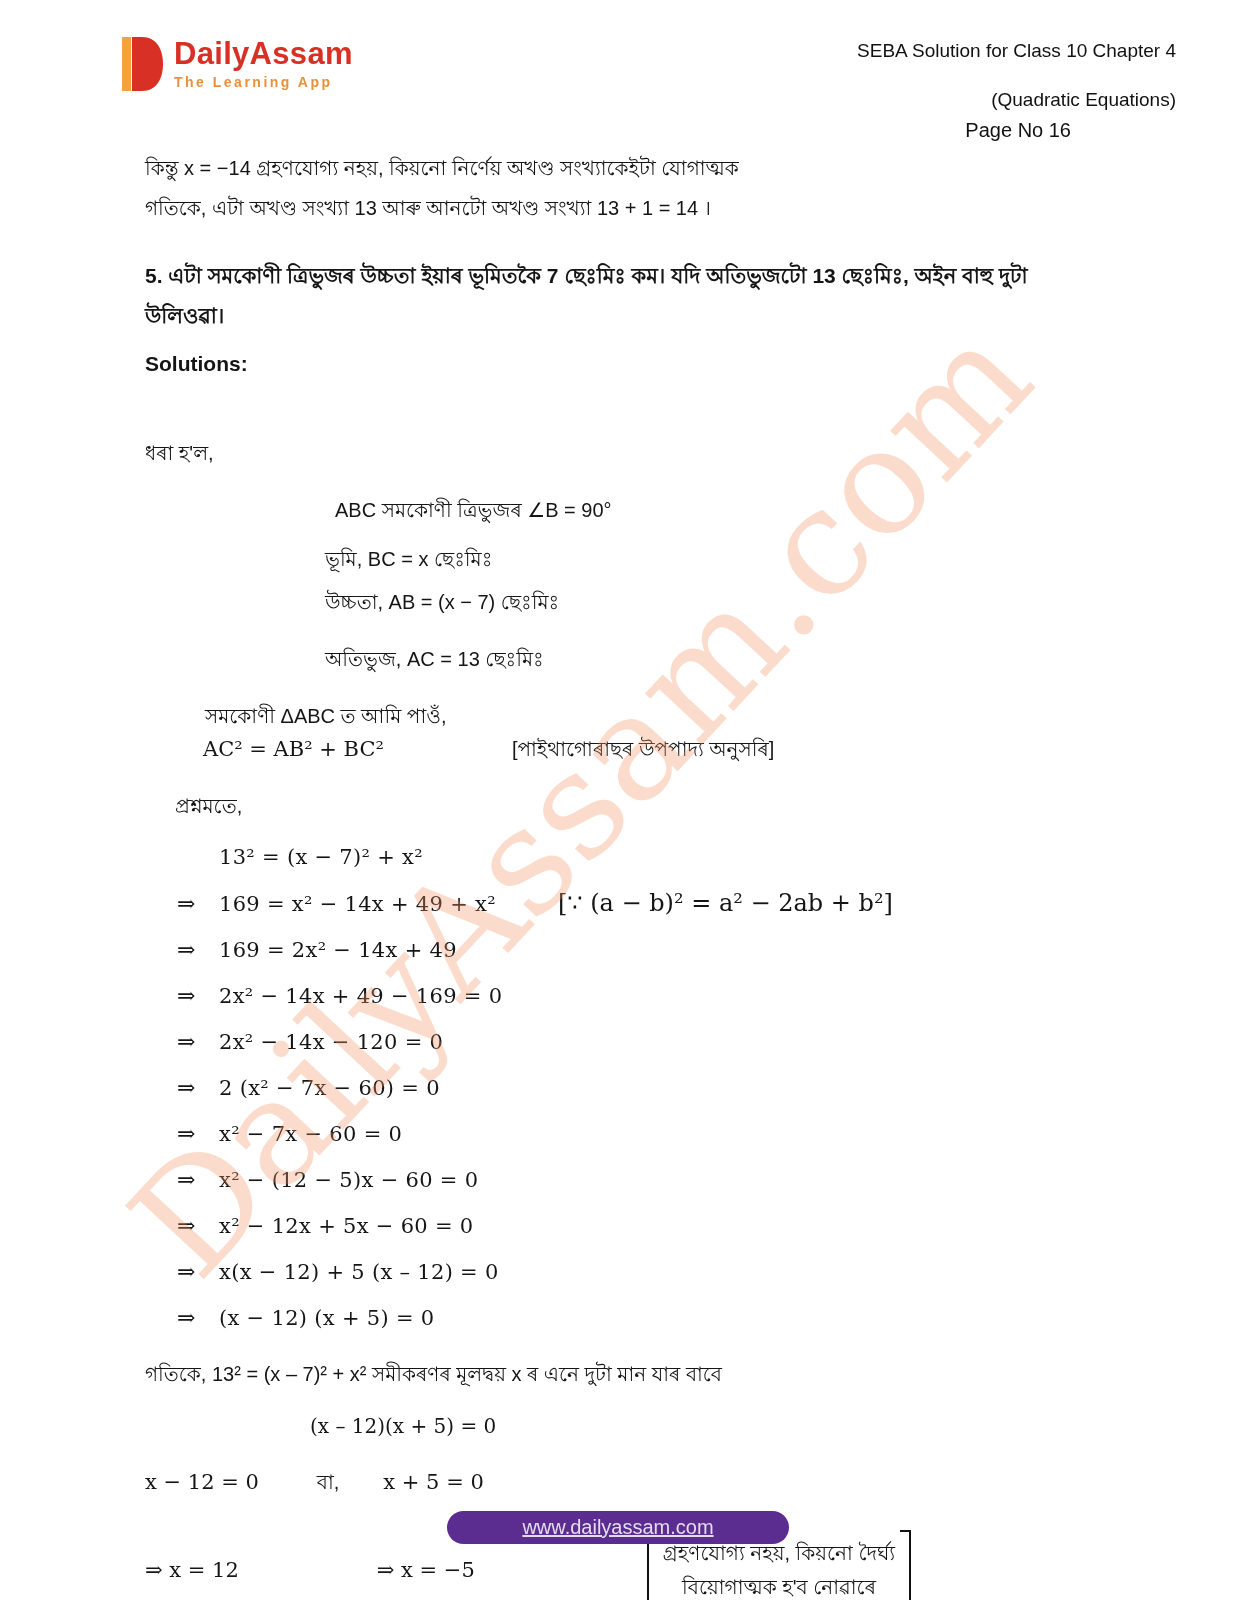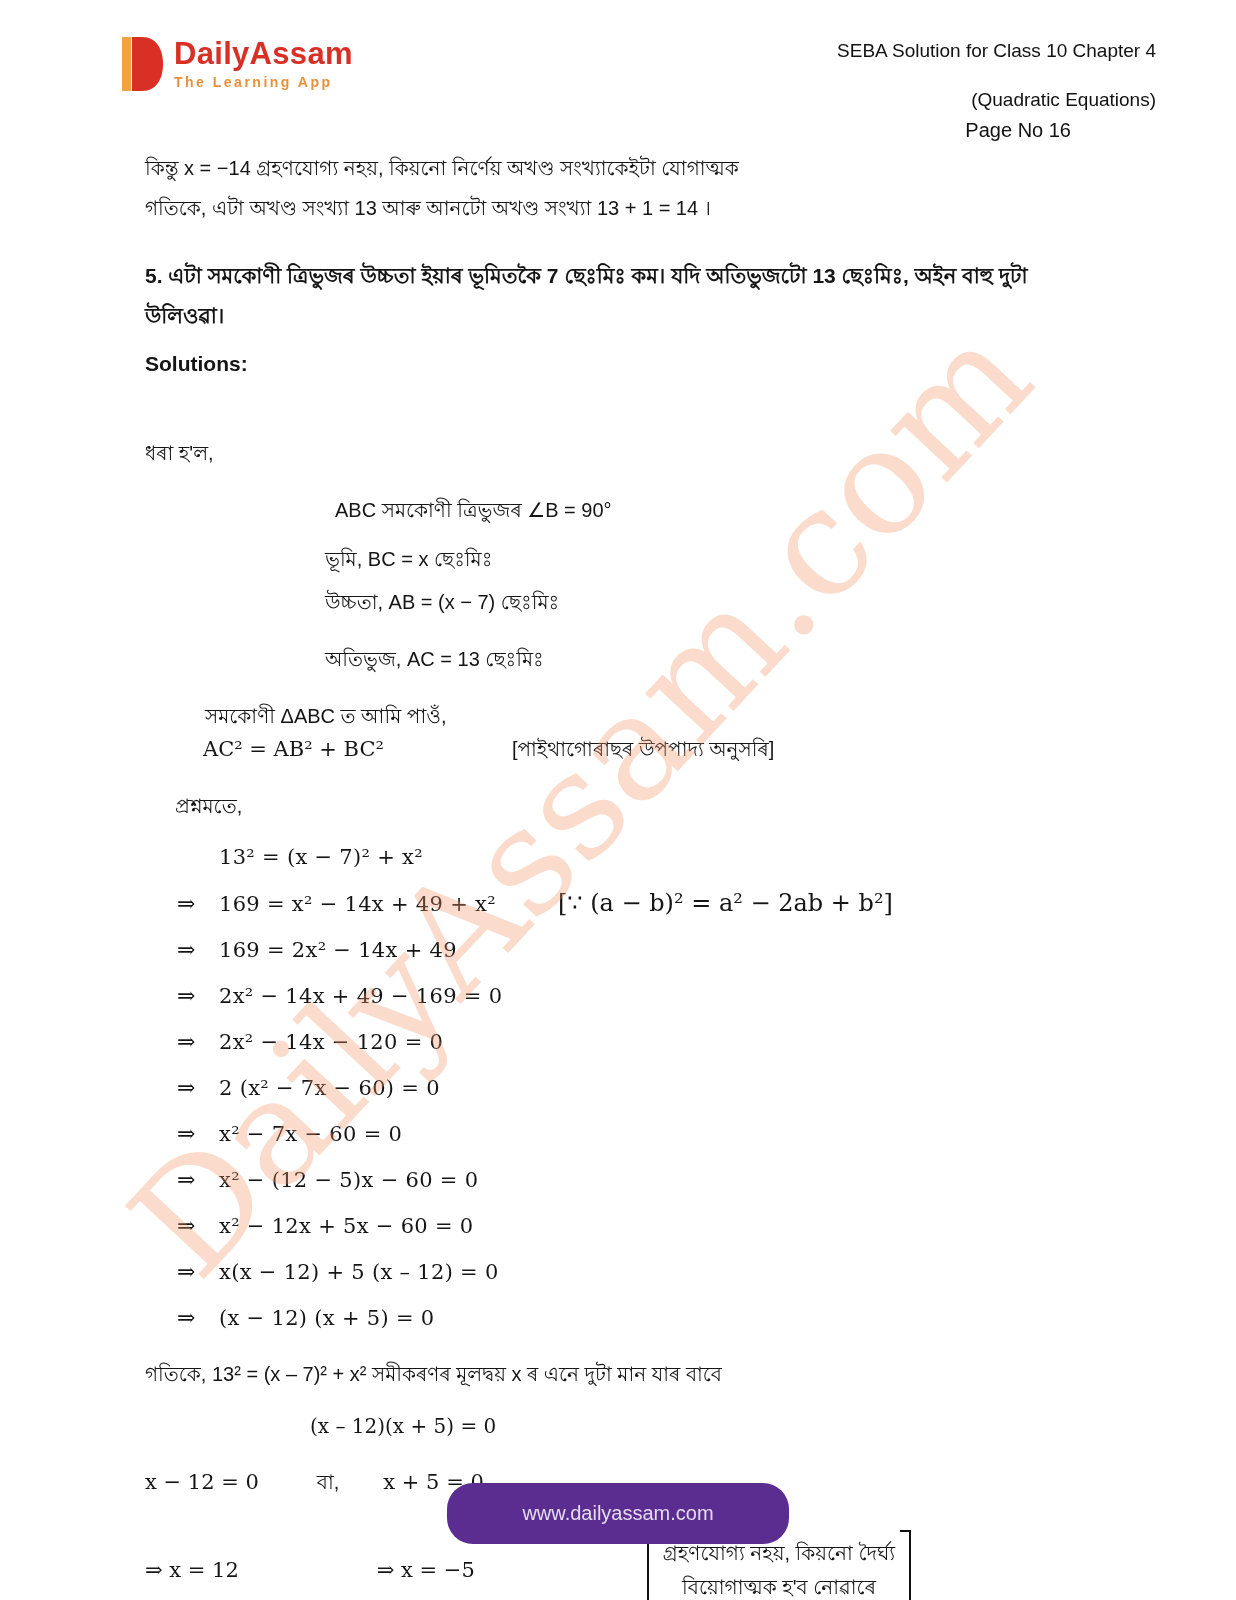--- a/index.html
+++ b/index.html
@@ -22,21 +22,21 @@
     font-size:148px;
     color:rgba(242,150,100,0.33);
     white-space:nowrap;
     pointer-events:none;
     z-index:3;
   }
   
   .header {
     position:relative; z-index:2;
     display:flex; justify-content:space-between; align-items:flex-start;
-    padding:34px 80px 0 118px;
+    padding:34px 60px 0 118px;
   }
   .logo { display:flex; align-items:center; gap:10px; }
   .logo-d { width:46px; height:60px; display:block; }
   .brand { font-size:31px; font-weight:bold; color:#D93025; letter-spacing:0.3px; line-height:1.05; }
   .tagline { font-size:14px; font-weight:bold; color:#E8913C; letter-spacing:2.5px; margin-top:3px; }
   .header-right { text-align:right; padding-top:6px; }
   .header-title { font-size:19px; color:#111; }
   .header-subtitle { font-size:19px; color:#111; margin-top:27px; }
   .page-no {
     position:relative; z-index:2;
@@ -92,27 +92,28 @@
     content:""; position:absolute; top:0; bottom:0; width:9px;
     border-top:2px solid #111; border-bottom:2px solid #111;
   }
   .big-bracket::before { left:0; border-left:2px solid #111; }
   .big-bracket::after  { right:0; border-right:2px solid #111; }
   
   .footer-pill {
     position:absolute; z-index:2;
     left:50%; bottom:56px;
     transform:translateX(-50%);
-    width:342px; height:61px;
+    width:342px; height:33px;
     background:#5C2D91;
     border-radius:26px;
     display:flex; align-items:center; justify-content:center;
     font-size:20px;
     color:#E4DCEF;
     cursor:pointer;
+    text-decoration:underline;
   }
 </style>
 </head>
 <body>
 
 <div class="page">
 
   <div class="watermark">DailyAssam.com</div>
 
   <header class="header">

